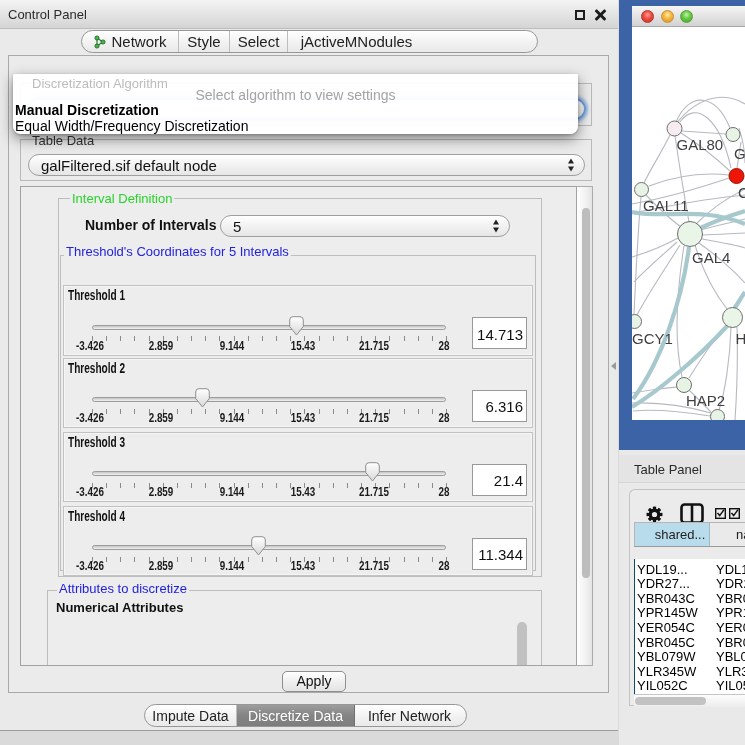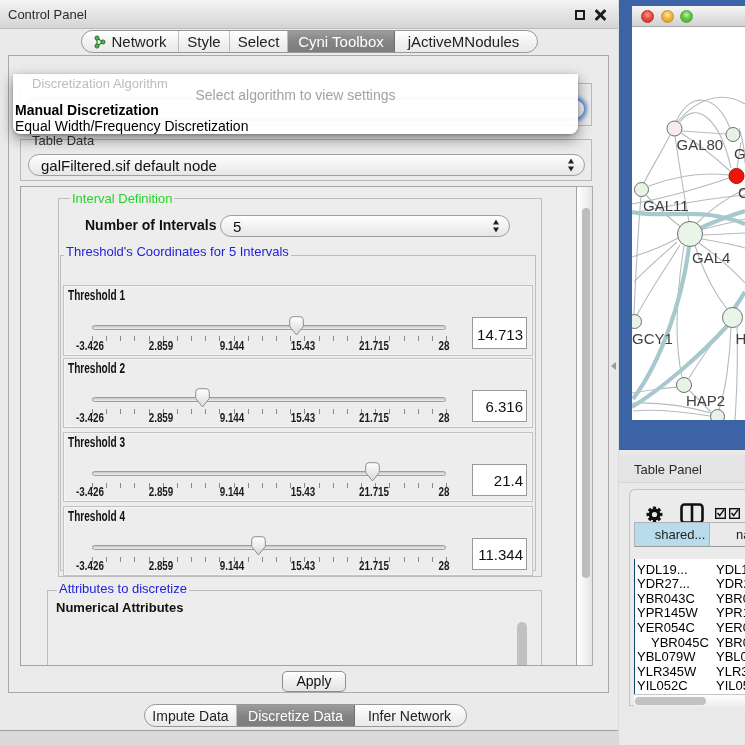--- a/index.html
+++ b/index.html
@@ -49,21 +49,20 @@
     <div class="it" style="width:97px;"><svg width="14" height="14" viewBox="0 0 14 14" style="margin-right:4px;">
           <line x1="4" y1="3" x2="10" y2="7" stroke="#2e7d32" stroke-width="1.2"></line>
           <line x1="4" y1="11" x2="10" y2="7" stroke="#2e7d32" stroke-width="1.2"></line>
           <line x1="4" y1="3" x2="4" y2="11" stroke="#2e7d32" stroke-width="1.2"></line>
           <circle cx="4" cy="3" r="2.1" fill="#44b749" stroke="#1d5e20" stroke-width="0.8"></circle>
           <circle cx="4" cy="11" r="2.1" fill="#44b749" stroke="#1d5e20" stroke-width="0.8"></circle>
           <circle cx="10" cy="7" r="2.1" fill="#44b749" stroke="#1d5e20" stroke-width="0.8"></circle>
         </svg>Network</div>
     <div class="it" style="width:51px;">Style</div>
     <div class="it" style="width:58px;">Select</div>
-    <div class="it sel" style="width:107px;">Cyni Toolbox</div>
     <div class="it" style="width:137px;">jActiveMNodules</div>
   </div>
 
   <div class="abs" style="left:8px; top:55px; width:601px; height:638px; border:1px solid #a9a9a9; background:#ebebeb;"></div>
 
   <div class="grp" style="left:20px; top:83px; width:572px; height:43px;"></div>
   <div class="combo" style="left:28px; top:98px; width:558px; height:22px; border-color:#6f9fd8; border-width:2px; box-shadow:0 0 3px 2px rgba(96,148,216,0.65);"></div>
 
   <div class="grp" style="left:20px; top:139px; width:572px; height:42px;"></div>
   <div class="grptitle" style="left:30px; top:133px;">Table Data</div>
@@ -314,21 +313,21 @@
         </div>
         <div style="position:absolute; left:0; top:46.4px; width:112px; height:14.6px; white-space:nowrap;">
           <span style="position:absolute; left:2px;">YPR145W</span>
           <span style="position:absolute; left:81px;">YPR14</span>
         </div>
         <div style="position:absolute; left:0; top:61.0px; width:112px; height:14.6px; white-space:nowrap;">
           <span style="position:absolute; left:2px;">YER054C</span>
           <span style="position:absolute; left:81px;">YER05</span>
         </div>
         <div style="position:absolute; left:0; top:75.6px; width:112px; height:14.6px; white-space:nowrap;">
-          <span style="position:absolute; left:16px;">YBR045C</span>
+          <span style="position:absolute; left:2px;">YBR045C</span>
           <span style="position:absolute; left:81px;">YBR04</span>
         </div>
         <div style="position:absolute; left:0; top:90.2px; width:112px; height:14.6px; white-space:nowrap;">
           <span style="position:absolute; left:2px;">YBL079W</span>
           <span style="position:absolute; left:81px;">YBL07</span>
         </div>
         <div style="position:absolute; left:0; top:104.8px; width:112px; height:14.6px; white-space:nowrap;">
           <span style="position:absolute; left:2px;">YLR345W</span>
           <span style="position:absolute; left:81px;">YLR34</span>
         </div>

